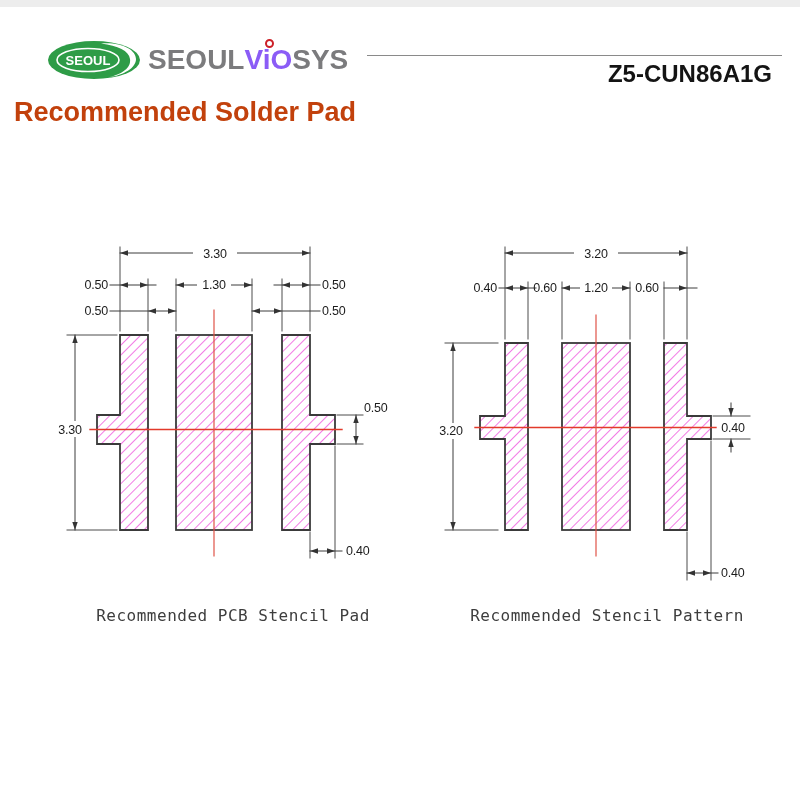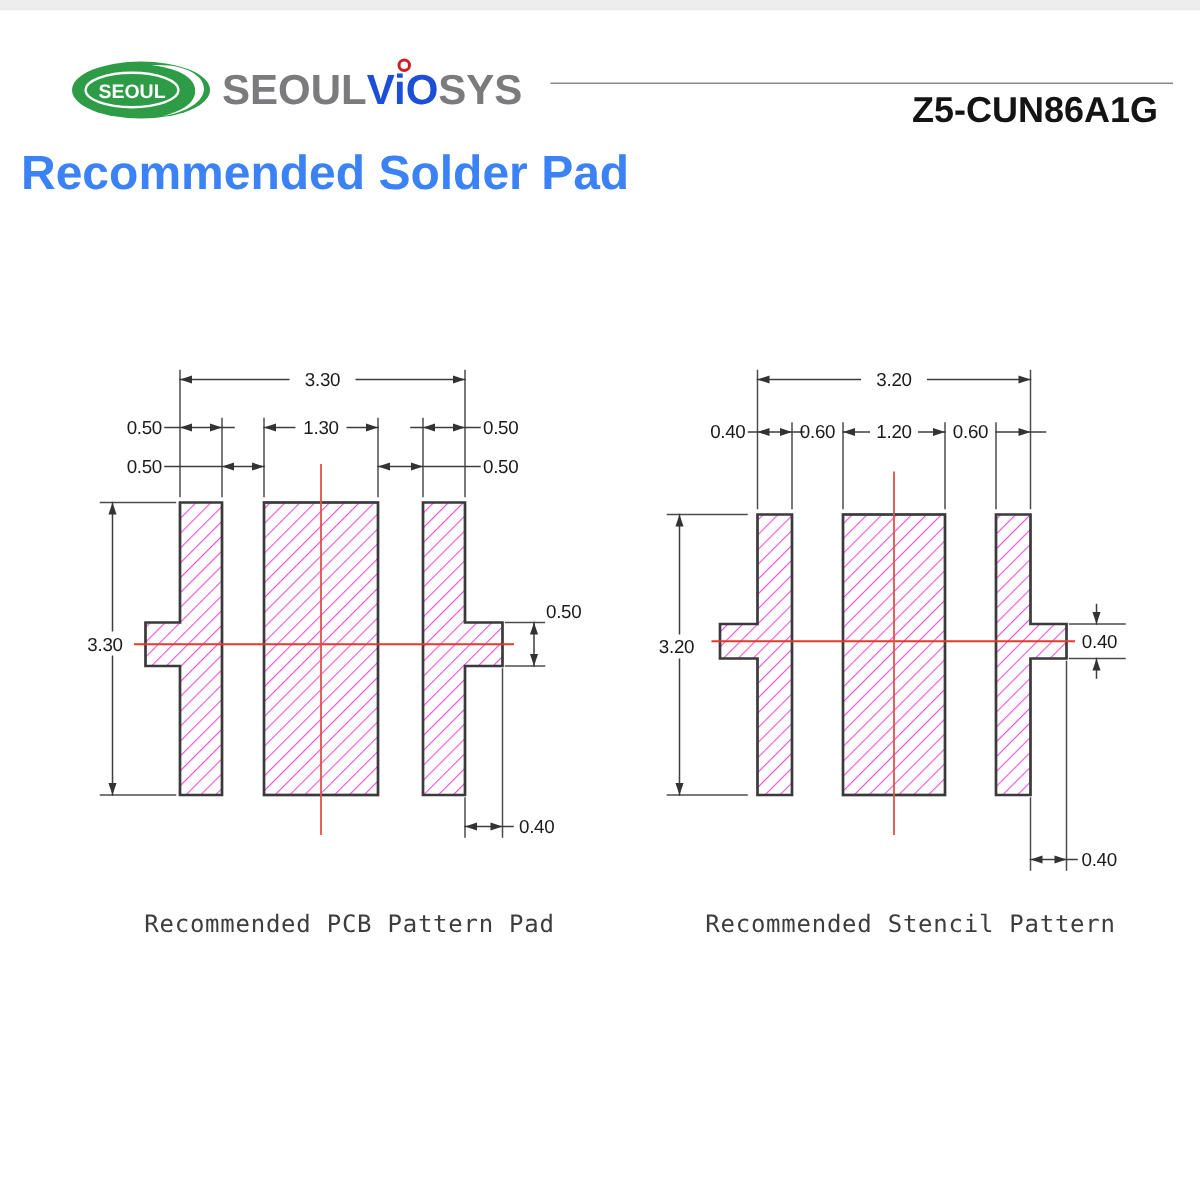--- a/index.html
+++ b/index.html
@@ -5,27 +5,27 @@
   html,body{margin:0;padding:0;}
   body{width:800px;height:800px;background:#ffffff;position:relative;overflow:hidden;
        font-family:"Liberation Sans",sans-serif;}
   .top-strip{position:absolute;left:0;top:0;width:800px;height:7px;background:#ededed;}
 
   
   .logo-wrap{position:absolute;left:46px;top:40px;width:300px;height:42px;}
   .brand{position:absolute;left:148px;top:44px;font-size:28px;font-weight:bold;
          letter-spacing:0px;white-space:nowrap;}
   .brand .g1,.brand .g2{color:#7b7b7d;}
-  .brand .grn{color:#1d4ed8;position:relative;display:inline-block;}
+  .brand .grn{color:#8b5cf6;position:relative;display:inline-block;}
   .brand .grn .idot{position:absolute;left:21px;top:-5px;width:5px;height:5px;border:2px solid #cc2027;
                     border-radius:50%;background:#fff;}
   .hdr-rule{position:absolute;left:367px;top:55px;width:415px;height:0;border-top:1.5px solid #8a8a8a;}
   .part-no{position:absolute;left:480px;top:60px;width:292px;text-align:right;
            font-size:24px;font-weight:bold;color:#141414;letter-spacing:0px;}
-  .page-title{position:absolute;left:14px;top:97px;font-size:32px;font-weight:bold;color:#3b82f6;}
+  .page-title{position:absolute;left:14px;top:97px;font-size:27px;font-weight:bold;color:#c2410c;}
 
   
   svg.drawing{position:absolute;left:0;top:240px;}
   .dimtxt{font-family:"Liberation Sans",sans-serif;font-size:12.5px;fill:#1c1c1c;letter-spacing:-0.2px;}
   .caption{position:absolute;top:606px;font-family:"DejaVu Sans Mono",monospace;
            font-size:16px;color:#3d3d3d;letter-spacing:0.5px;text-align:center;}
   .caption.left{left:60px;width:346px;}
   .caption.right{left:440px;width:334px;}
 </style>
 </head>
@@ -187,14 +187,14 @@
     <text class="dimtxt" x="497" y="292" text-anchor="end">0.40</text>
     <text class="dimtxt" x="545" y="292" text-anchor="middle">0.60</text>
     <text class="dimtxt" x="596" y="292" text-anchor="middle">1.20</text>
     <text class="dimtxt" x="647" y="292" text-anchor="middle">0.60</text>
     <text class="dimtxt" x="451" y="435" text-anchor="middle">3.20</text>
     <text class="dimtxt" x="733" y="432" text-anchor="middle">0.40</text>
     <text class="dimtxt" x="721" y="577" text-anchor="start">0.40</text>
   </g>
 </svg>
 
-<div class="caption left">Recommended PCB Pattern Pad</div>
+<div class="caption left">Recommended PCB Stencil Pad</div>
 <div class="caption right">Recommended Stencil Pattern</div>
 
 </body></html>

